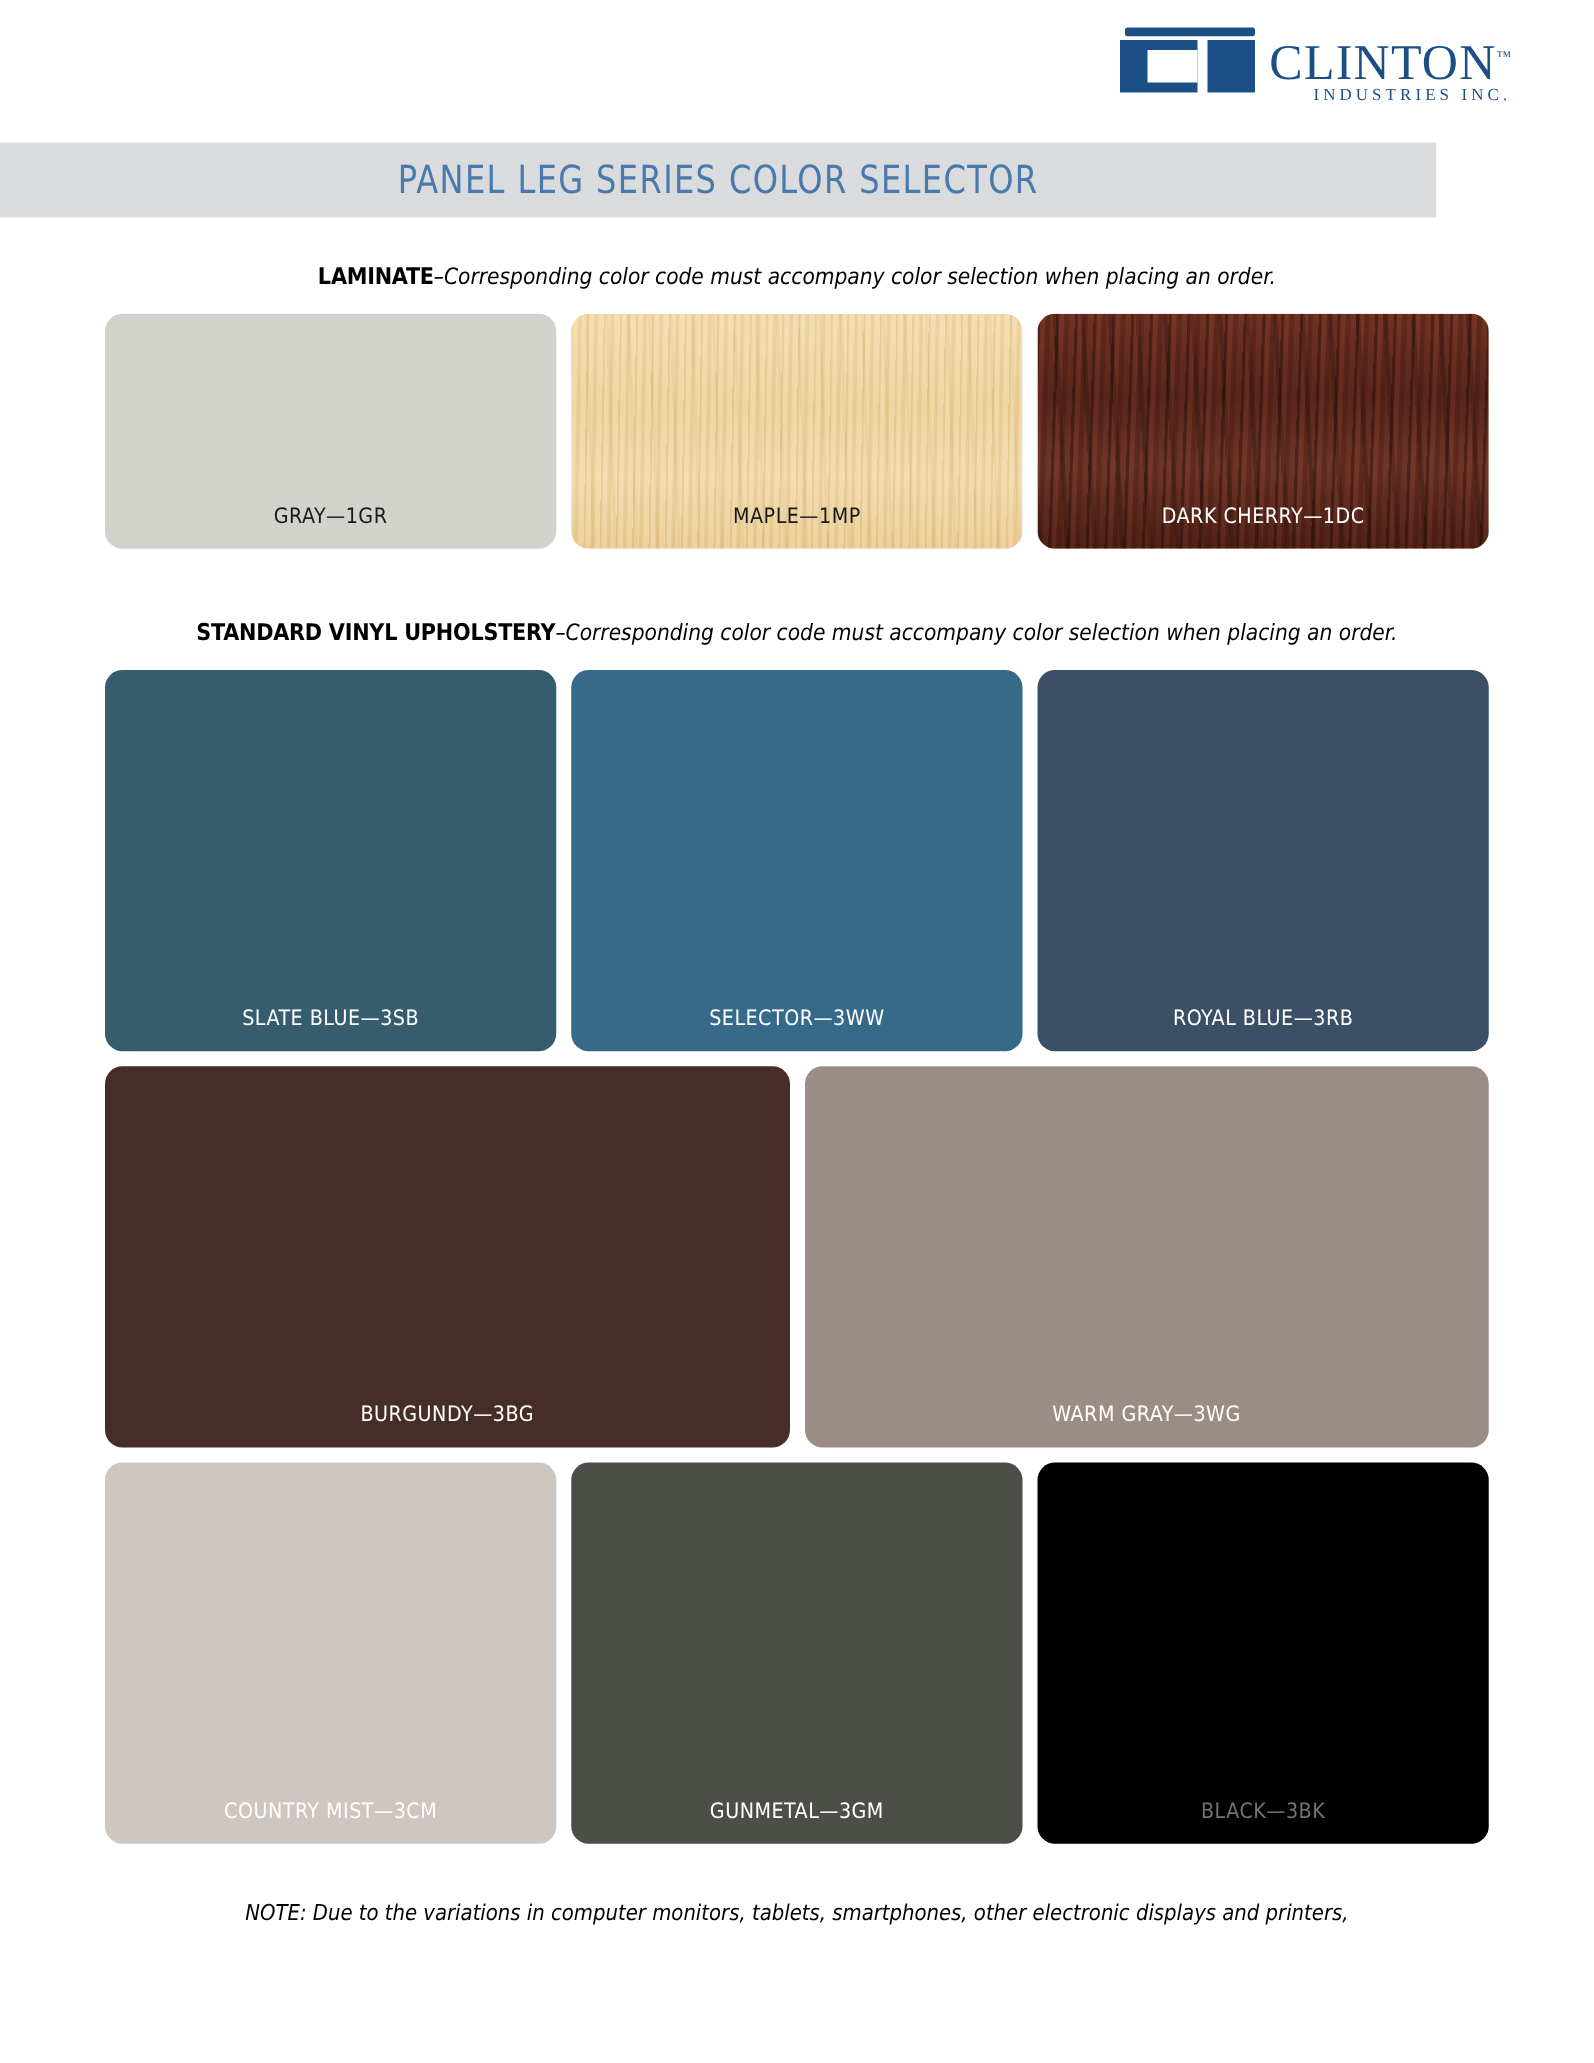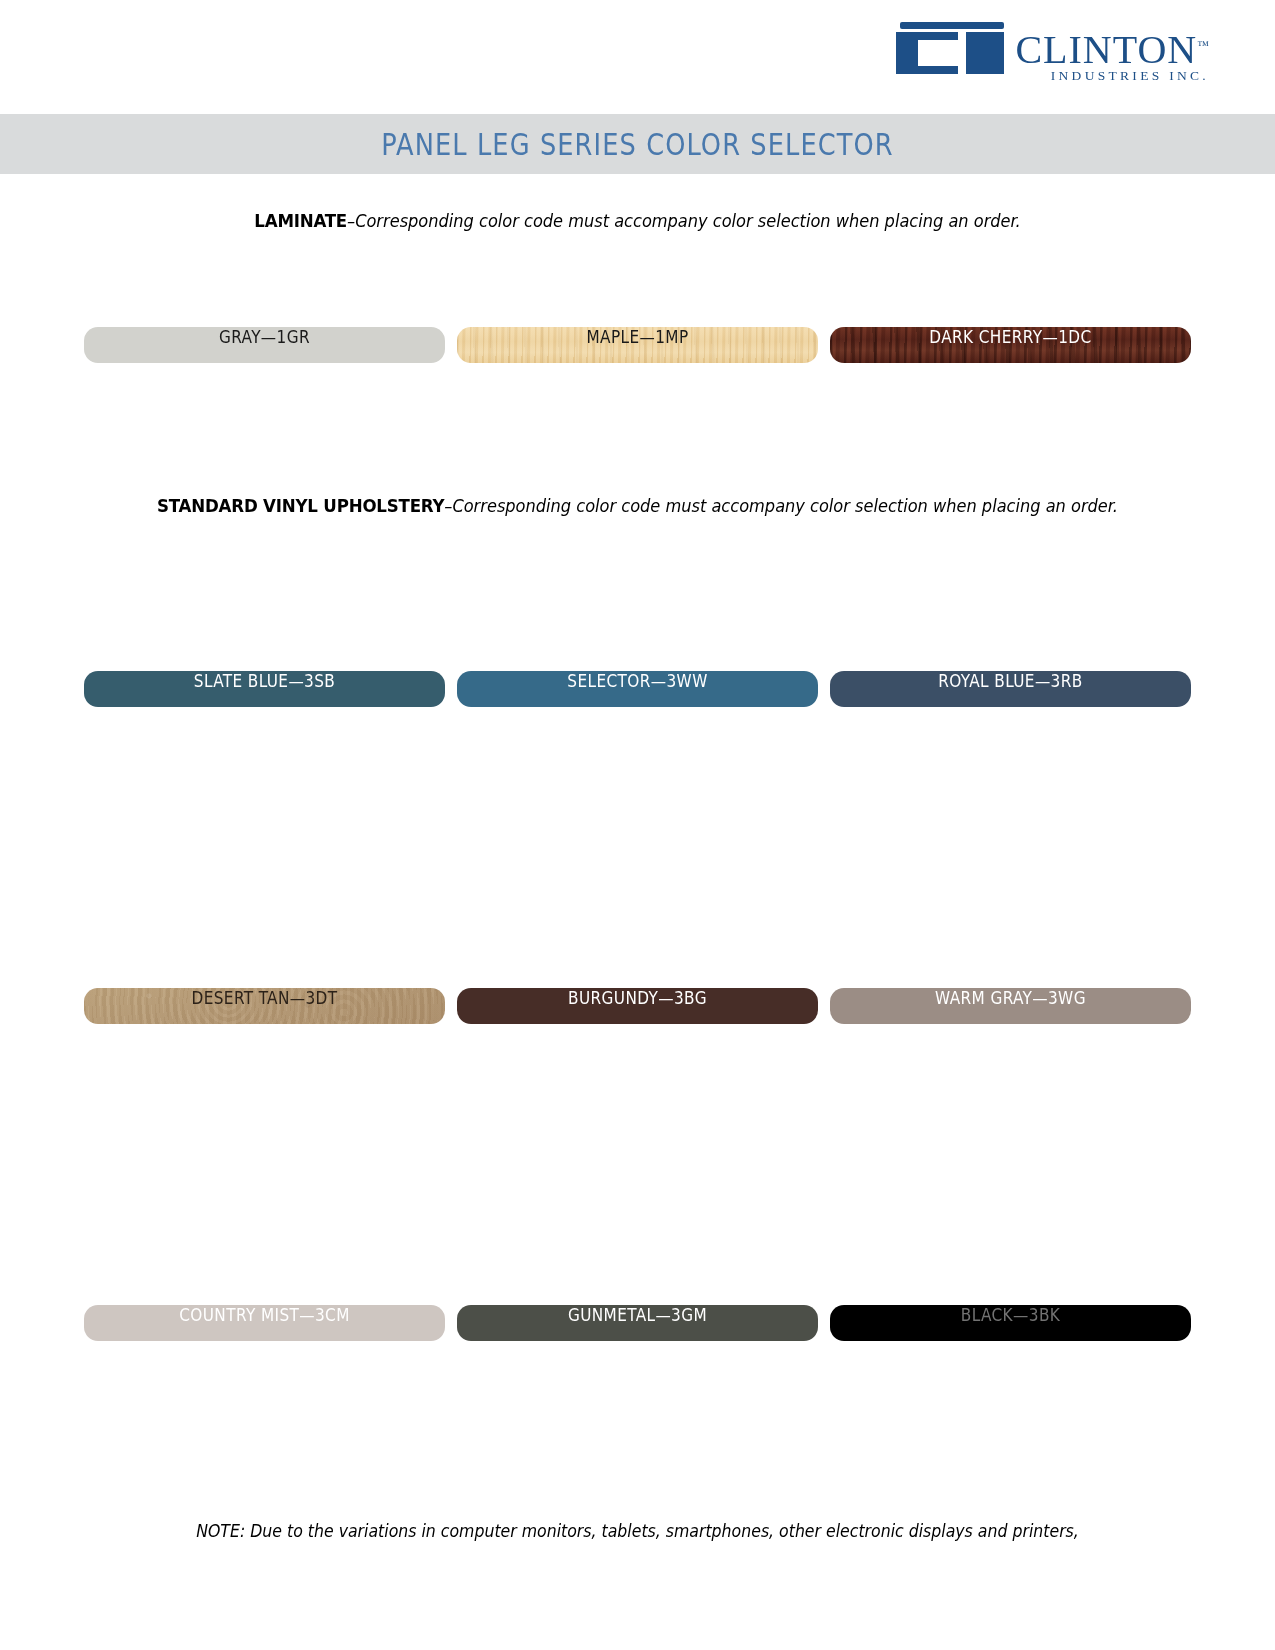--- a/index.html
+++ b/index.html
@@ -38,42 +38,42 @@
   }
   .logo-tm { font-size:12px; vertical-align:super; letter-spacing:0; }
   .logo-sub {
     font-family:"Liberation Serif", serif;
     font-size:13.5px; letter-spacing:3.3px; color:#1d4f87;
     line-height:14px; text-align:right; margin-top:-2px;
   }
 
   
   .title-band {
-    position:absolute; left:0; top:114px; width:1275px; height:60px;
+    position:absolute; left:0; top:114px; width:1149px; height:60px;
     background:#d9dbdc; display:flex; align-items:center; justify-content:center;
   }
   .title-text {
     font-family:"DejaVu Sans Condensed","Liberation Sans", sans-serif;
     font-size:31px; letter-spacing:1.2px; color:#4a79ad; font-weight:400;
     transform:scaleX(0.92); transform-origin:center;
   }
 
   
   .section-head { text-align:center; font-size:18.5px; color:#000; white-space:nowrap; }
   .section-head .bold {
     font-weight:700; font-family:"DejaVu Sans Condensed","Liberation Sans", sans-serif;
     letter-spacing:-0.2px;
   }
   .section-head .ital {
     font-style:italic; font-family:"DejaVu Sans Condensed","Liberation Sans", sans-serif;
     font-size:18px;
   }
 
   
-  .grid { display:flex; gap:12px; padding:0 84px;align-items:center; }
+  .grid { display:flex; gap:12px; padding:0 84px; }
   .swatch {
     position:relative; flex:1; border-radius:14px; overflow:hidden;
     display:flex; align-items:flex-end; justify-content:center;
   }
   .swatch-label {
     width:100%; text-align:center; padding-bottom:16px;
     font-size:17px; letter-spacing:0.4px; font-weight:400;
     font-family:"DejaVu Sans Condensed","Liberation Sans", sans-serif;
   }
   .lam-row { height:188px; }
@@ -177,23 +177,20 @@
       </div>
       <div class="swatch" style="background:#366a89">
         <div class="swatch-label" style="color:#ffffff">SELECTOR—3WW</div>
       </div>
       <div class="swatch" style="background:#3b4f66">
         <div class="swatch-label" style="color:#ffffff">ROYAL BLUE—3RB</div>
       </div>
     </div>
 
     <div class="grid vinyl-row" style="margin-top:12px;">
-      <div class="swatch tex-desert">
-        <div class="swatch-label" style="color:#2b2118">DESERT TAN—3DT</div>
-      </div>
       <div class="swatch" style="background:#472d27">
         <div class="swatch-label" style="color:#ffffff">BURGUNDY—3BG</div>
       </div>
       <div class="swatch" style="background:#9b8d85">
         <div class="swatch-label" style="color:#ffffff">WARM GRAY—3WG</div>
       </div>
     </div>
 
     <div class="grid vinyl-row" style="margin-top:12px;">
       <div class="swatch" style="background:#cec6c1">

